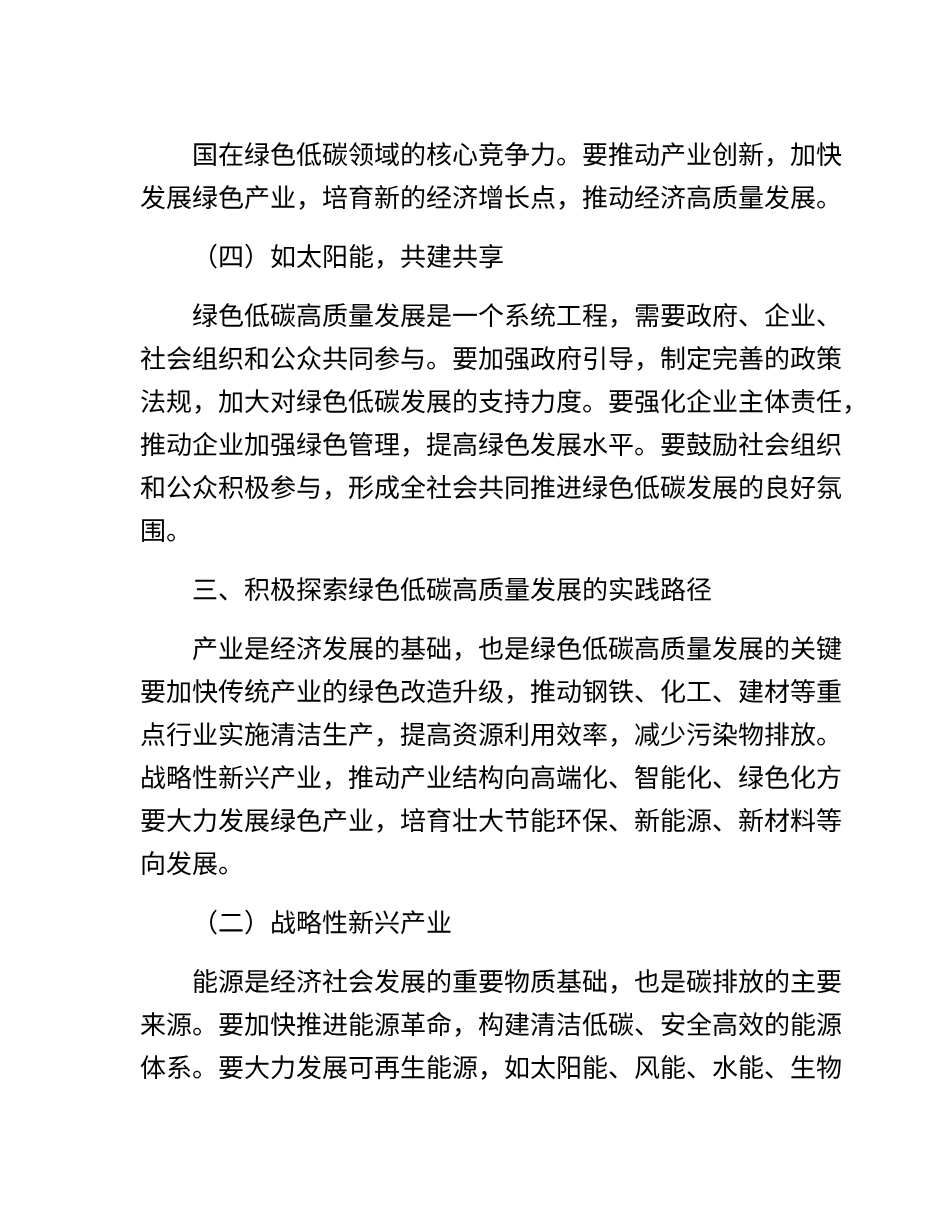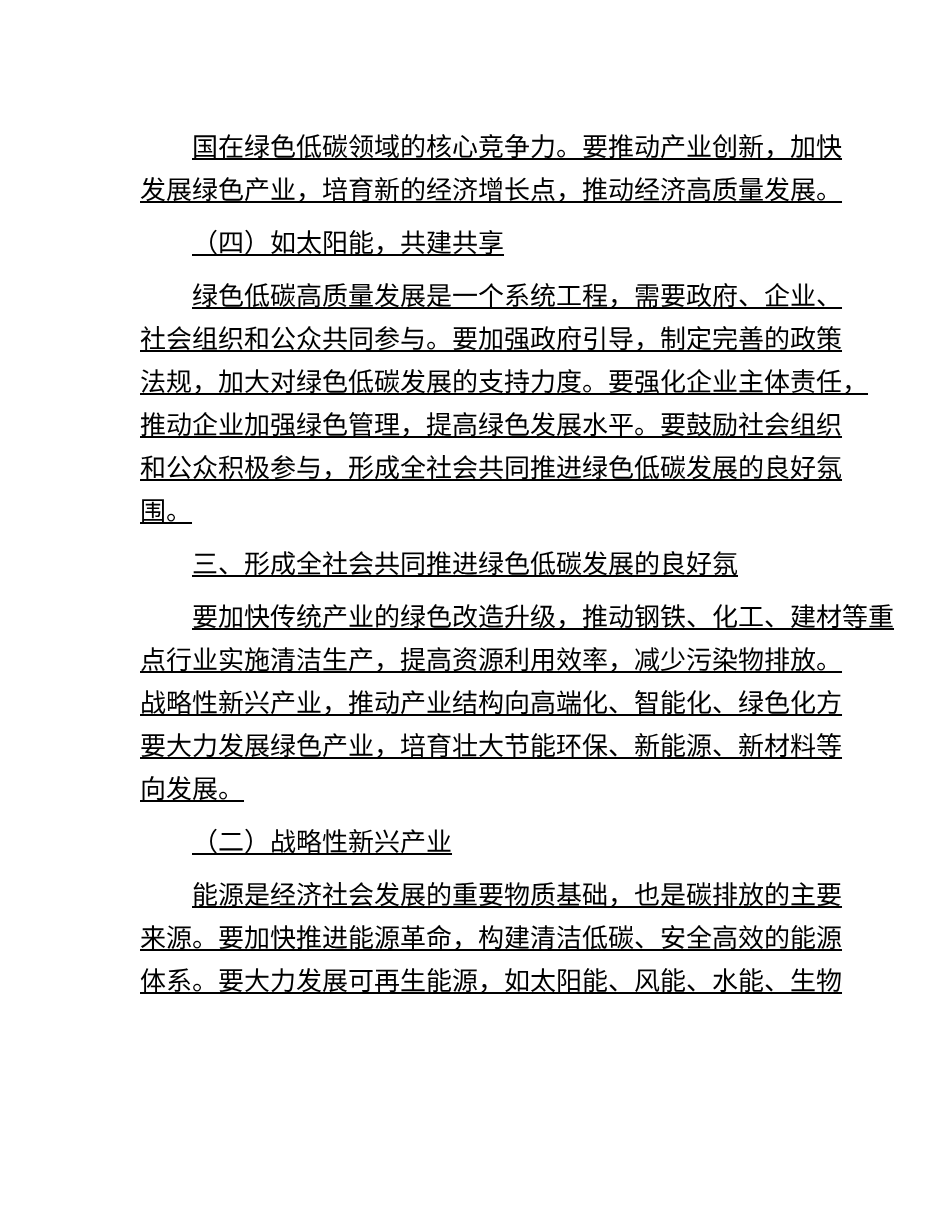--- a/index.html
+++ b/index.html
@@ -19,22 +19,21 @@
     left: 140px;
     top: 118px;
     width: 700px;
     color: #000000;
     font-family: "Liberation Sans", sans-serif;
     font-size: 26px;
     line-height: 43px;
     font-weight: 400;
   }
   .block {
-    margin: 8px 0 10px 0;
-    text-decoration: underline;
+    margin: 16px 0 10px 0;
   }
   .line {
     white-space: nowrap;
     height: 43px;
   }
   
   .block .line:first-child {
     text-indent: 2em;
   }
 </style>
@@ -56,25 +55,26 @@
     <div class="block">
       <div class="line">绿色低碳高质量发展是一个系统工程，需要政府、企业、</div>
       <div class="line">社会组织和公众共同参与。要加强政府引导，制定完善的政策</div>
       <div class="line">法规，加大对绿色低碳发展的支持力度。要强化企业主体责任，</div>
       <div class="line">推动企业加强绿色管理，提高绿色发展水平。要鼓励社会组织</div>
       <div class="line">和公众积极参与，形成全社会共同推进绿色低碳发展的良好氛</div>
       <div class="line">围。</div>
     </div>
 
     <div class="block">
-      <div class="line">三、形成全社会共同推进绿色低碳发展的良好氛</div>
+      <div class="line">三、积极探索绿色低碳高质量发展的实践路径</div>
     </div>
 
 
     <div class="block">
+      <div class="line">产业是经济发展的基础，也是绿色低碳高质量发展的关键</div>
       <div class="line">要加快传统产业的绿色改造升级，推动钢铁、化工、建材等重</div>
       <div class="line">点行业实施清洁生产，提高资源利用效率，减少污染物排放。</div>
       <div class="line">战略性新兴产业，推动产业结构向高端化、智能化、绿色化方</div>
       <div class="line">要大力发展绿色产业，培育壮大节能环保、新能源、新材料等</div>
       <div class="line">向发展。</div>
     </div>
 
     <div class="block">
       <div class="line">（二）战略性新兴产业</div>
     </div>

